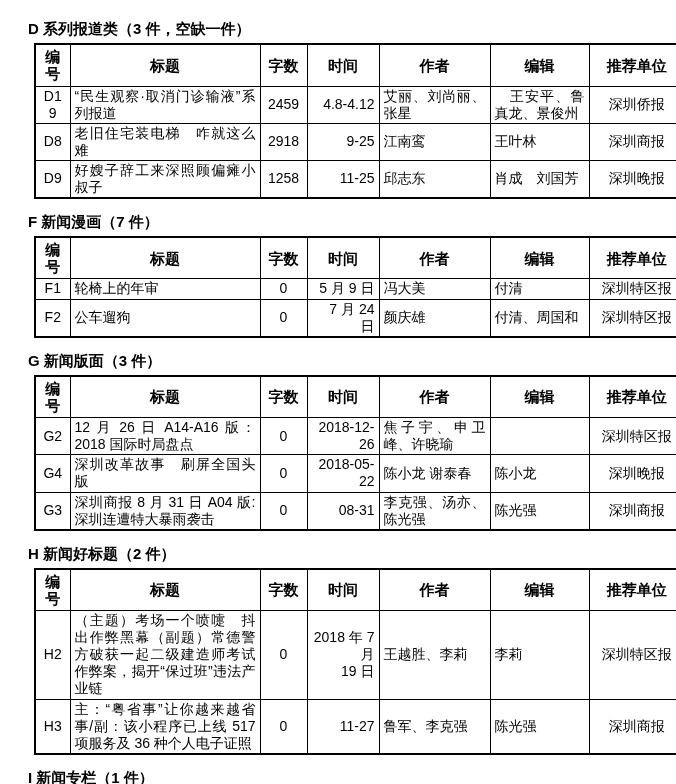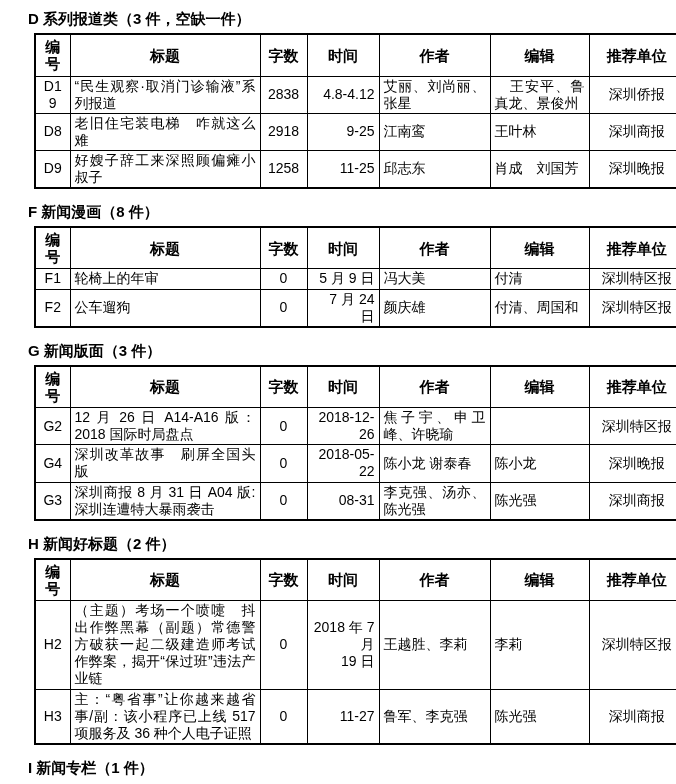--- a/index.html
+++ b/index.html
@@ -8,21 +8,21 @@
     color:#000;
     font-family:"Liberation Sans","DejaVu Sans",sans-serif;
   }
   .page{padding-top:6px;}
   h2.sec{
     font-size:15px;
     line-height:18px;
     font-weight:bold;
     margin:14px 0 5px 28px;
   }
-  .page h2.sec:first-child{margin-top:4px;}
+  .page h2.sec:first-child{margin-top:14px;}
   table.news{
     border-collapse:collapse;
     table-layout:fixed;
     width:650px;
     margin-left:34px;
     border:2px solid #000;
   }
   table.news th, table.news td{
     border:1px solid #000;
     word-break:break-word;
@@ -69,21 +69,21 @@
         <th>时间</th>
         <th>作者</th>
         <th>编辑</th>
         <th>推荐单位</th>
       </tr>
     </thead>
     <tbody>
       <tr>
         <td class="ca">D19</td>
         <td class="cl">“民生观察·取消门诊输液”系列报道</td>
-        <td class="ca">2838</td>
+        <td class="ca">2459</td>
         <td class="ca c-time">4.8-4.12</td>
         <td class="cl">艾丽、刘尚丽、张星</td>
         <td class="cl">　王安平、鲁真龙、景俊州</td>
         <td class="ca">深圳侨报</td>
       </tr>
       <tr>
         <td class="ca">D8</td>
         <td class="cl">老旧住宅装电梯　咋就这么难</td>
         <td class="ca">2918</td>
         <td class="ca c-time">9-25</td>
@@ -96,21 +96,21 @@
         <td class="cl">好嫂子辞工来深照顾偏瘫小叔子</td>
         <td class="ca">1258</td>
         <td class="ca c-time">11-25</td>
         <td class="cl">邱志东</td>
         <td class="cl">肖成　刘国芳</td>
         <td class="ca">深圳晚报</td>
       </tr>
     </tbody>
   </table>
 
-  <h2 class="sec">F 新闻漫画（8 件）</h2>
+  <h2 class="sec">F 新闻漫画（7 件）</h2>
   <table class="news">
     <colgroup>
       <col style="width:35px">
         <col style="width:190px">
         <col style="width:47px">
         <col style="width:72px">
         <col style="width:111px">
         <col style="width:99px">
         <col style="width:96px">
     </colgroup>

